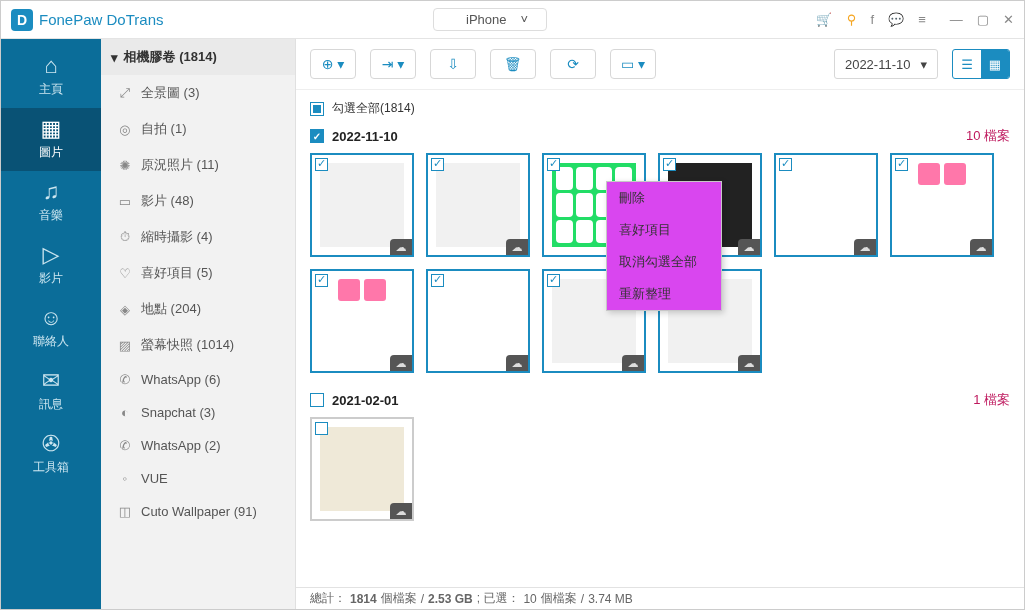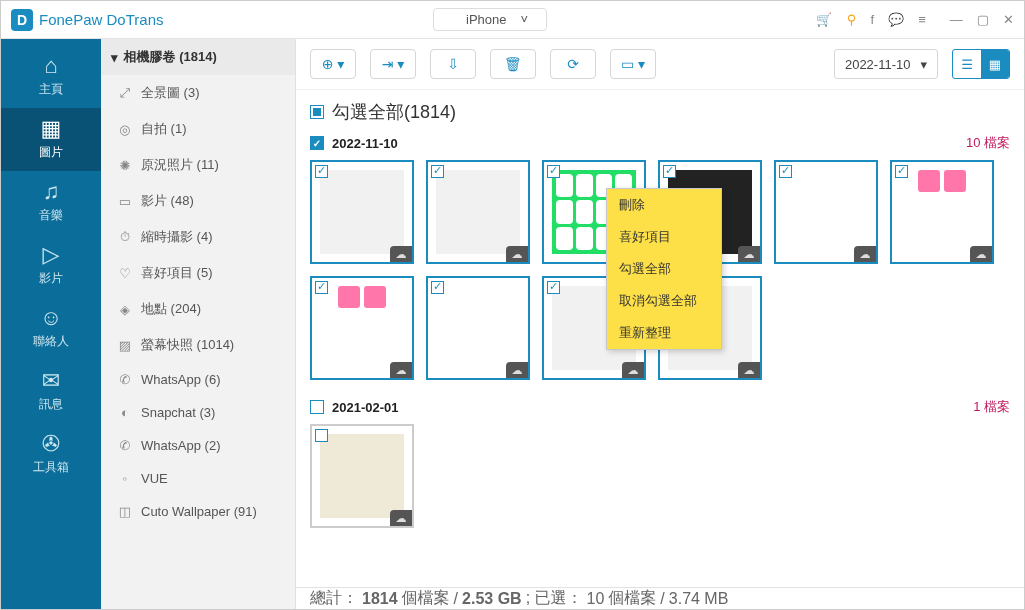--- a/index.html
+++ b/index.html
@@ -27,39 +27,39 @@
   .cat .ic { width: 16px; text-align: center; color: #888; font-size: 13px; }
   
   .main { flex: 1; display: flex; flex-direction: column; min-width: 0; }
   .toolbar { display: flex; align-items: center; gap: 14px; padding: 10px 14px; border-bottom: 1px solid #eee; }
   .tbtn { width: 46px; height: 30px; border: 1px solid #d7d7d7; border-radius: 4px; background: #fff; display: flex; align-items: center; justify-content: center; color: #1b8cc0; cursor: pointer; font-size: 14px; }
   .toolbar-spacer { flex: 1; }
   .date-select { height: 30px; border: 1px solid #d7d7d7; border-radius: 3px; padding: 0 10px; display: flex; align-items: center; gap: 10px; cursor: pointer; color: #444; }
   .view-toggle { display: flex; border: 1px solid #1b8cc0; border-radius: 3px; overflow: hidden; }
   .vt { width: 28px; height: 28px; display: flex; align-items: center; justify-content: center; color: #1b8cc0; cursor: pointer; }
   .vt.active { background: #1b8cc0; color: #fff; }
-  .select-all-row { padding: 10px 14px 6px; display: flex; align-items: center; gap: 8px; color: #333; font-size: 18px; }
+  .select-all-row { padding: 10px 14px 6px; display: flex; align-items: center; gap: 8px; color: #333; font-size: 12px; }
   .chk { width: 14px; height: 14px; border: 1.5px solid #1b8cc0; display: inline-flex; align-items: center; justify-content: center; }
   .chk.blue-fill { background: #1b8cc0; color:#fff; font-size:10px; }
   .chk.indeterminate::after { content:''; width:8px; height:8px; background:#1b8cc0; }
   .content { flex: 1; overflow-y: auto; padding: 0 14px 6px; position: relative; }
   .section-header { display: flex; align-items: center; gap: 8px; padding: 4px 0 8px; font-weight: bold; color: #222; }
   .section-header .count { margin-left: auto; font-weight: normal; color: #be185d; }
   .grid { display: flex; flex-wrap: wrap; gap: 12px; margin-bottom: 14px; }
   .thumb { width: 104px; height: 104px; border: 2px solid #1b8cc0; position: relative; background: #fff; cursor: pointer; display:flex; align-items:center; justify-content:center; }
   .thumb.unchecked { border-color: #ccc; }
   .thumb .tchk { position: absolute; top: 3px; left: 3px; width: 13px; height: 13px; border: 1.5px solid #1b8cc0; background: #fff; }
   .thumb .tchk.on::after { content: '✓'; color: #1b8cc0; font-size: 11px; position: absolute; top: -2px; left: 1px; }
   .thumb .cloud { position: absolute; bottom: 0; right: 0; width: 22px; height: 16px; background: #555; color: #ddd; font-size: 11px; display: flex; align-items: center; justify-content: center; border-top-left-radius: 4px; }
   .thumb-inner { width: 84px; height: 84px; background: #f1f1f1; display:flex; flex-wrap:wrap; align-content:flex-start; }
   
-  .ctx { position: absolute; top: 58px; left: 310px; width: 116px; background: #fde047; border: 1px solid #c7c7c7; box-shadow: 2px 2px 6px rgba(0,0,0,0.18); z-index: 50; }
+  .ctx { position: absolute; top: 58px; left: 310px; width: 116px; background: #d946ef; border: 1px solid #c7c7c7; box-shadow: 2px 2px 6px rgba(0,0,0,0.18); z-index: 50; }
   .ctx-item { padding: 7px 12px; font-size: 13px; color: #333; cursor: pointer; }
   
-  .status { height: 22px; border-top: 1px solid #e2e2e2; display: flex; align-items: center; padding: 0 14px; color: #666; font-size: 16px; gap: 4px; }
+  .status { height: 22px; border-top: 1px solid #e2e2e2; display: flex; align-items: center; padding: 0 14px; color: #666; font-size: 12px; gap: 4px; }
   
   .ph-rows { width:84px; }
   .ph-rows .r { height:10px; background:#333; margin-bottom:6px; }
   .ph-rows .t { height:6px; background:#bbb; margin:3px 8px; }
   .ph-home { display:grid; grid-template-columns:repeat(4,1fr); gap:3px; padding:4px; width:84px; height:84px; background:#2d6; }
   .ph-home div{ background:#fff; border-radius:4px; }
   .ph-dark { background:#222 !important; }
   .ph-pink { background:#fff; display:flex; flex-direction:column; gap:4px; padding:6px; }
   .ph-pink .bar{ height:8px; background:#f3c6d3; }
   .ph-music { background:#fff; display:flex; gap:4px; align-items:flex-end; justify-content:center; padding-bottom:8px; }
@@ -325,21 +325,20 @@
             <div class="thumb unchecked">
               <span class="tchk "></span>
               <div class="thumb-inner ph-wa"></div>
               <span class="cloud">☁</span>
             </div>
           </div>
           <div class="grid"></div>
           <div class="ctx" id="ctx">
             <div class="ctx-item">刪除</div>
             <div class="ctx-item">喜好項目</div>
-            <div class="ctx-item">勾選全部</div>
             <div class="ctx-item">取消勾選全部</div>
             <div class="ctx-item">重新整理</div>
           </div>
       </div>
 
       <div class="status">
         <span>總計：</span>
         <b>1814</b>
         <span>個檔案</span>/<b>2.53 GB</b>
         <span>; 已選：</span>

